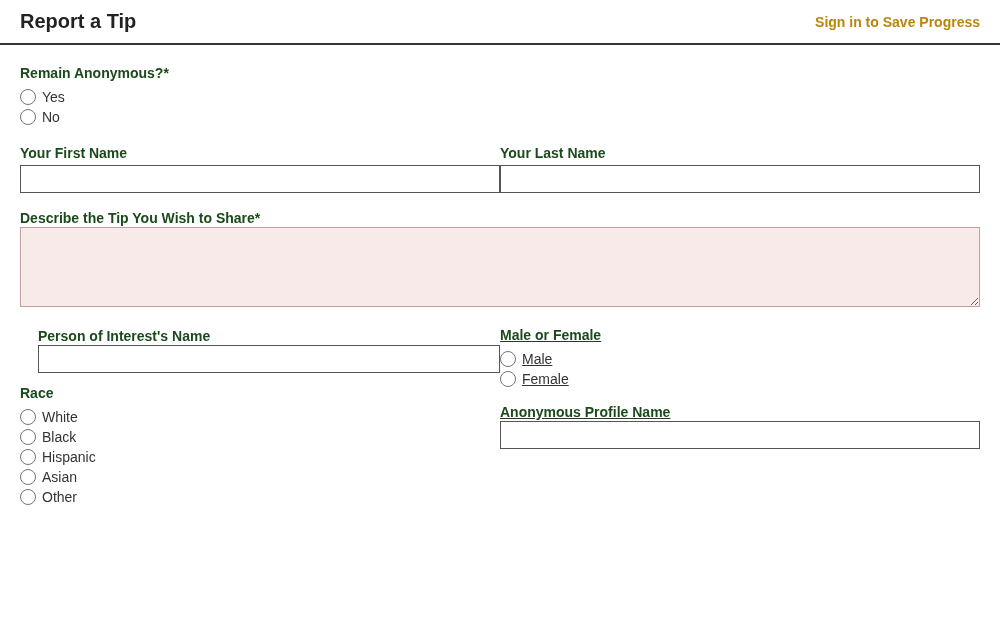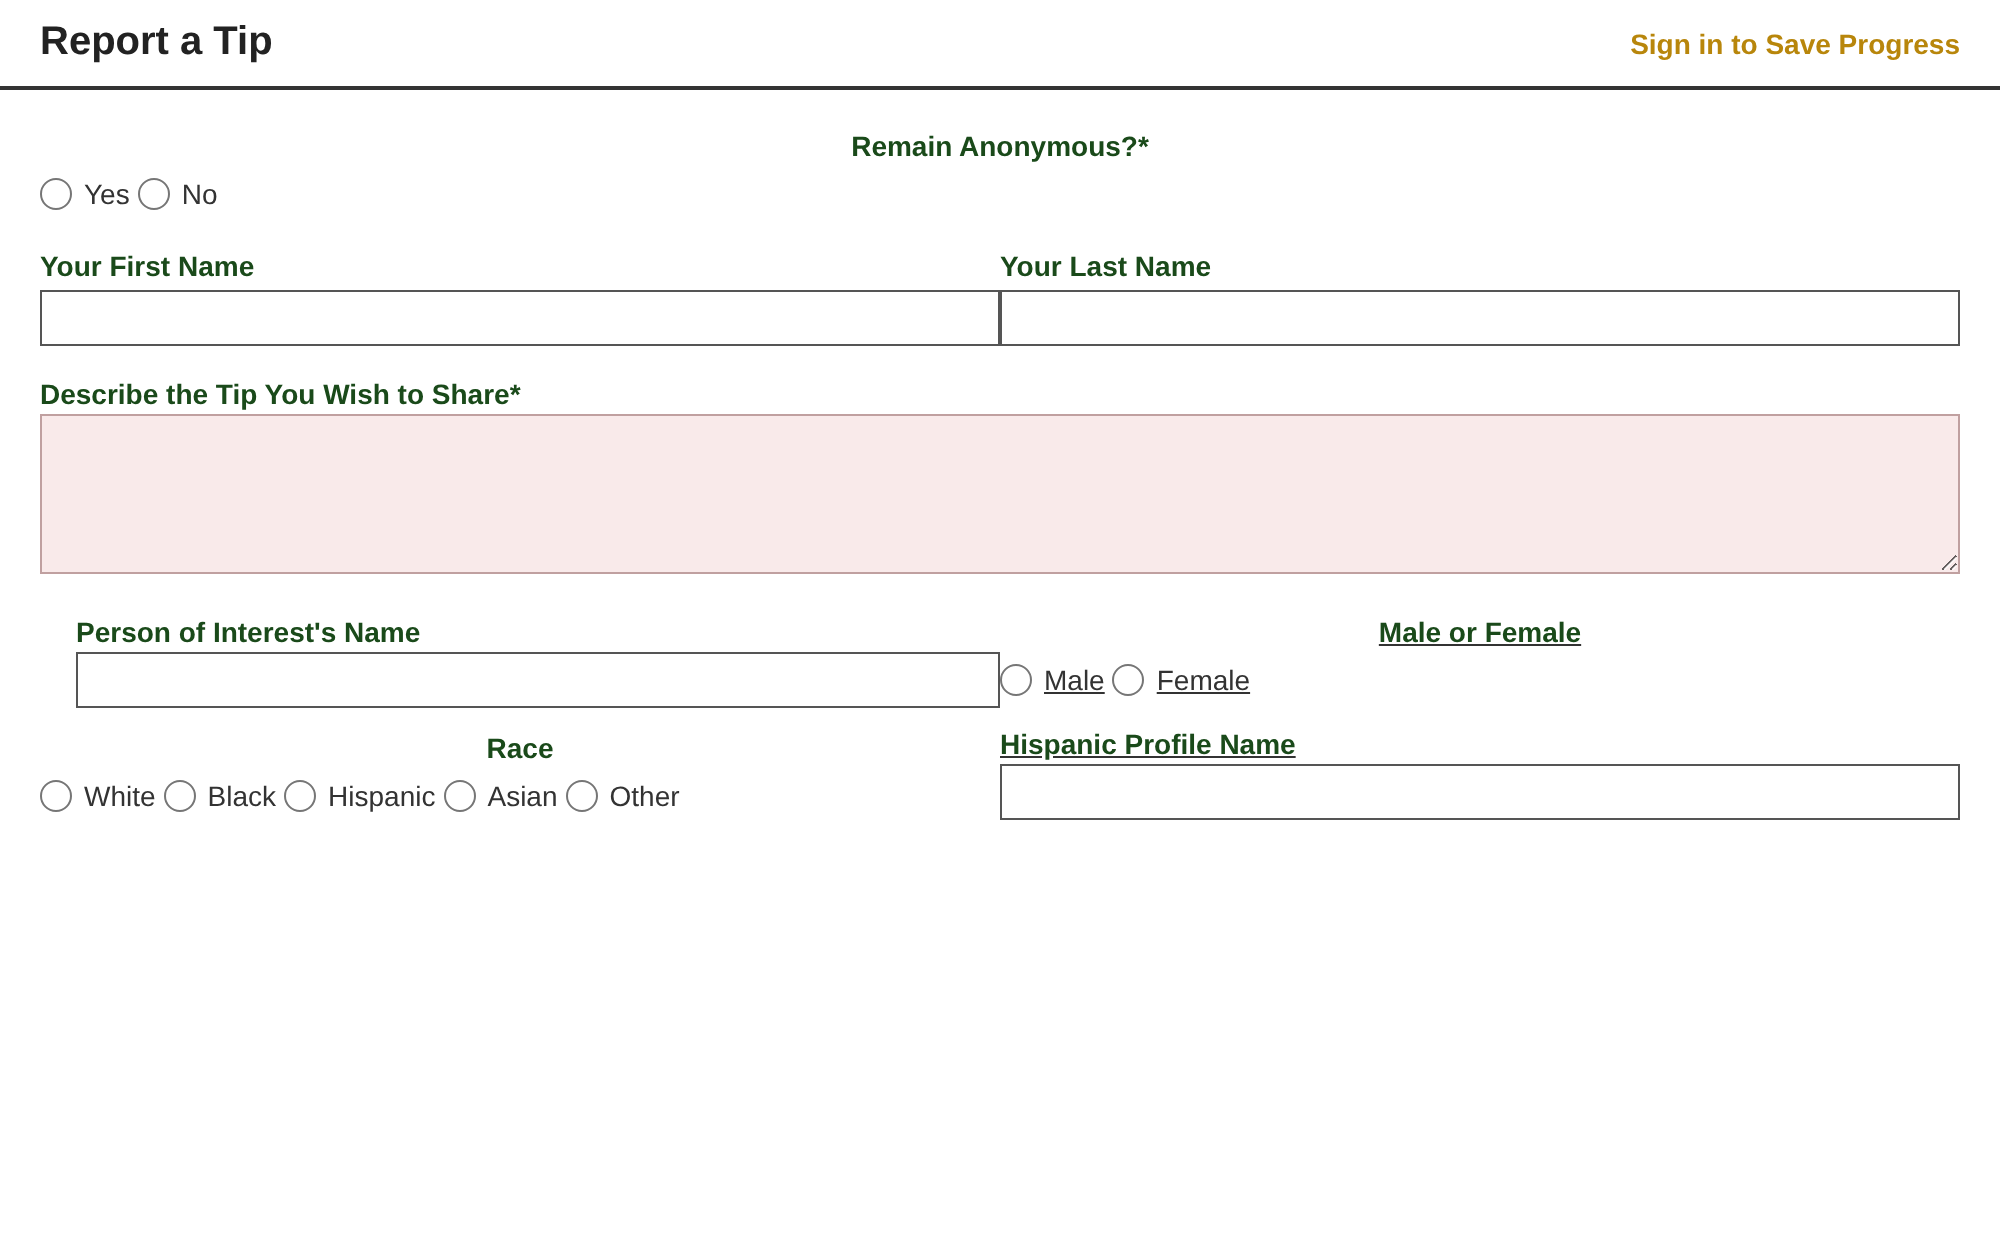--- a/index.html
+++ b/index.html
@@ -41,30 +41,29 @@
 
     .form-container {
       padding: 20px 20px 20px 20px;
     }
 
     .section-label {
       font-size: 14px;
       font-weight: bold;
       color: #1a4a1a;
       margin-bottom: 8px;
-      text-align: center;
     }
 
     .anonymous-section {
       margin-bottom: 20px;
     }
 
     .radio-group {
       display: flex;
-      flex-direction: row;
+      flex-direction: column;
       gap: 4px;
     }
 
     .radio-item {
       display: flex;
       align-items: center;
       gap: 6px;
       font-size: 14px;
       color: #333;
     }
@@ -228,19 +227,19 @@
             <span>Male</span>
           </label>
           <label class="radio-item">
             <input type="radio" name="gender" value="female" style="">
             <span>Female</span>
           </label>
         </div>
       </div>
 
       <div class="facebook-section">
-        <label class="field-label">Hispanic Profile Name</label>
+        <label class="field-label">Anonymous Profile Name</label>
         <input type="text" class="text-input" style="">
       </div>
     </div>
   </div>
 
 </div>
 
 </body></html>

